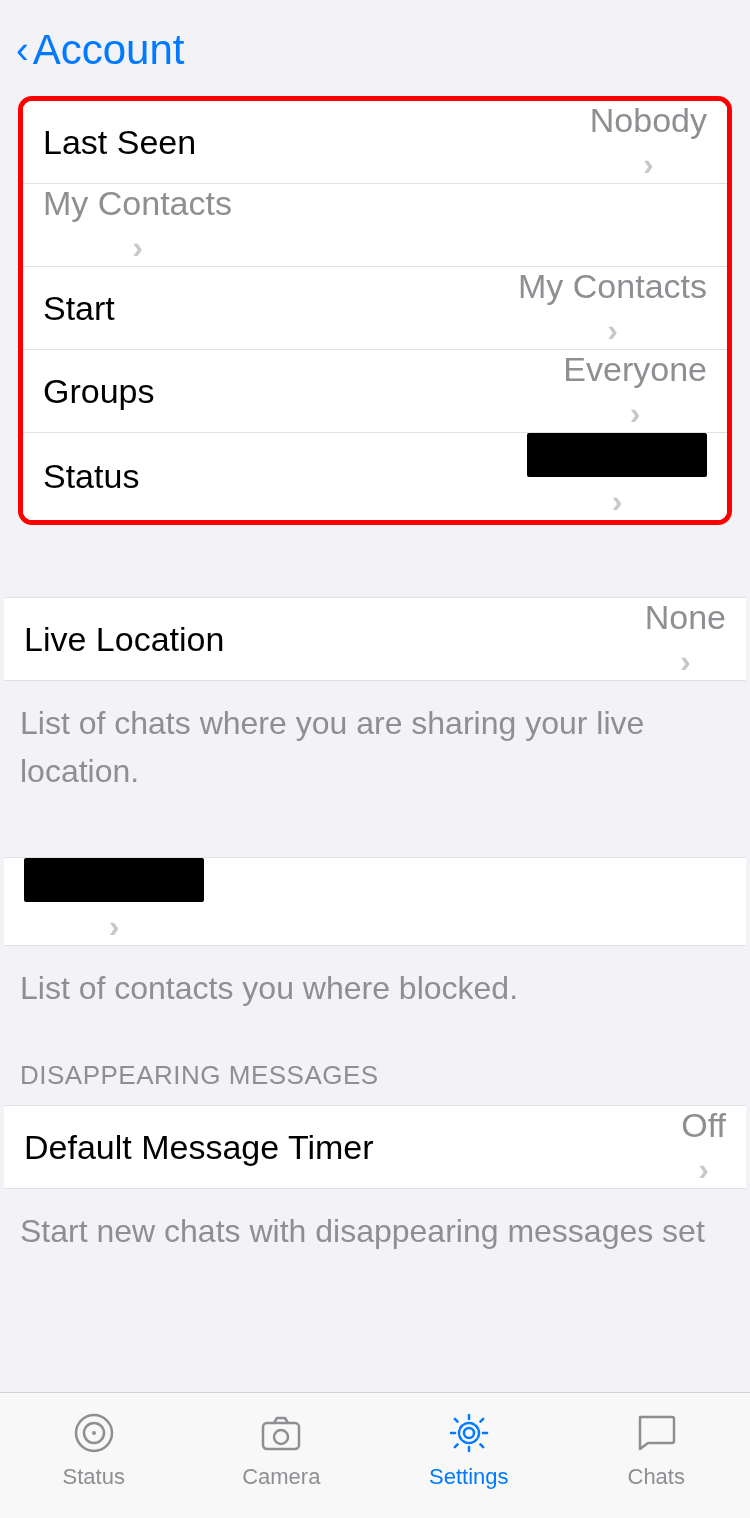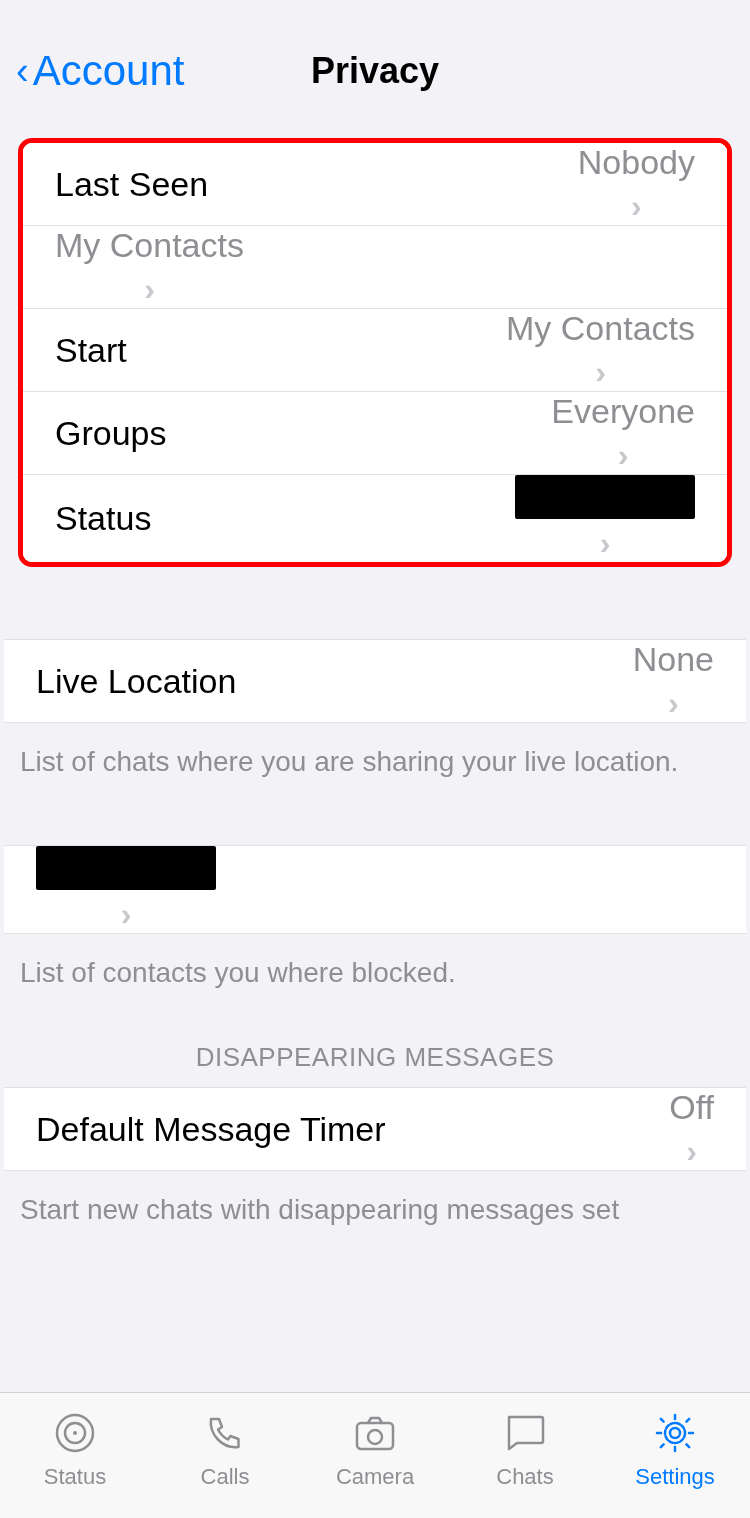--- a/index.html
+++ b/index.html
@@ -58,21 +58,21 @@
     
     .settings-group {
       background: #fff;
       margin: 0 0 0 0;
     }
 
     .settings-row {
       display: flex;
       align-items: center;
       justify-content: space-between;
-      padding: 0 32px;
+      padding: 0 20px;
       min-height: 78px;
       background: #fff;
       border-bottom: 1px solid #e0e0e5;
       cursor: pointer;
     }
     .settings-row:last-child {
       border-bottom: none;
     }
     .settings-row-label {
       font-size: 34px;
@@ -107,34 +107,33 @@
       margin: 4px;
       border-top: 1px solid #e0e0e5;
       border-bottom: 1px solid #e0e0e5;
     }
 
     
     .section-description {
       padding: 14px 20px 20px;
       background: #f2f2f7;
       color: #8e8e93;
-      font-size: 28px;
+      font-size: 32px;
       line-height: 1.5;
     }
 
     
     .section-header-label {
       padding: 28px 20px 10px;
       color: #8e8e93;
       font-size: 26px;
       font-weight: 400;
       text-transform: uppercase;
       letter-spacing: 0.5px;
       background: #f2f2f7;
-      text-align: center;
     }
 
     
     .tab-bar {
       position: fixed;
       bottom: 0;
       left: 0;
       width: 750px;
       background: rgba(248,248,248,0.95);
       border-top: 1px solid #d1d1d6;
@@ -183,21 +182,20 @@
 </head>
 <body>
 
 <div class="page-content">
 
   <div class="header">
     <div class="header-back">
       <span class="header-back-chevron">‹</span>
       <span class="header-back-text">Account</span>
     </div>
-    <span class="header-title">Privacy</span>
   </div>
 
   <div class="red-border-section">
     <div class="settings-group">
 
       <div class="settings-row">
         <span class="settings-row-label">Last Seen</span>
         <div class="settings-row-right">
           <span class="settings-row-value">Nobody</span>
           <span class="settings-row-chevron">›</span>
@@ -281,53 +279,45 @@
     <div class="tab-icon">
       <svg viewBox="0 0 44 44" fill="none" stroke="#8e8e93" stroke-width="2.5">
         <circle cx="22" cy="22" r="18"></circle>
         <circle cx="22" cy="22" r="10"></circle>
         <circle cx="22" cy="22" r="2" fill="#8e8e93" stroke="none"></circle>
       </svg>
     </div>
     <span class="tab-label">Status</span>
   </div>
 
-  <div class="tab-item">
-    <div class="tab-icon">
-      <svg viewBox="0 0 44 44" fill="none" stroke="#8e8e93" stroke-width="2.5" stroke-linecap="round" stroke-linejoin="round">
-        <path d="M8 8h8l3 8-4 2.5c2 4 6 8 10 10L27.5 25l8 3v8C20 38 6 24 8 8z"></path>
-      </svg>
-    </div>
-    <span class="tab-label">Calls</span>
-  </div>
 
   <div class="tab-item">
     <div class="tab-icon">
       <svg viewBox="0 0 44 44" fill="none" stroke="#8e8e93" stroke-width="2.5" stroke-linecap="round" stroke-linejoin="round">
         <rect x="4" y="12" width="36" height="26" rx="4"></rect>
         <circle cx="22" cy="26" r="7"></circle>
         <path d="M15 12l3-5h8l3 5"></path>
       </svg>
     </div>
     <span class="tab-label">Camera</span>
   </div>
 
   <div class="tab-item">
     <div class="tab-icon">
-      <svg viewBox="0 0 44 44" fill="none" stroke="#8e8e93" stroke-width="2.5" stroke-linecap="round" stroke-linejoin="round">
-        <path d="M6 6h32a2 2 0 012 2v22a2 2 0 01-2 2H14l-8 6V8a2 2 0 012-2z"></path>
-      </svg>
-    </div>
-    <span class="tab-label">Chats</span>
-  </div>
-
-  <div class="tab-item">
-    <div class="tab-icon">
       <svg viewBox="0 0 44 44" fill="none" stroke="#007aff" stroke-width="2.5" stroke-linecap="round" stroke-linejoin="round">
         <circle cx="22" cy="22" r="5"></circle>
         <path d="M22 4v4M22 36v4M4 22h4M36 22h4M7.8 7.8l2.8 2.8M33.4 33.4l2.8 2.8M7.8 36.2l2.8-2.8M33.4 10.6l2.8-2.8"></path>
         <circle cx="22" cy="22" r="10" stroke-dasharray="4 2"></circle>
       </svg>
     </div>
     <span class="tab-label active">Settings</span>
   </div>
 
+  <div class="tab-item">
+    <div class="tab-icon">
+      <svg viewBox="0 0 44 44" fill="none" stroke="#8e8e93" stroke-width="2.5" stroke-linecap="round" stroke-linejoin="round">
+        <path d="M6 6h32a2 2 0 012 2v22a2 2 0 01-2 2H14l-8 6V8a2 2 0 012-2z"></path>
+      </svg>
+    </div>
+    <span class="tab-label">Chats</span>
+  </div>
+
 </div>
 
 </body></html>

